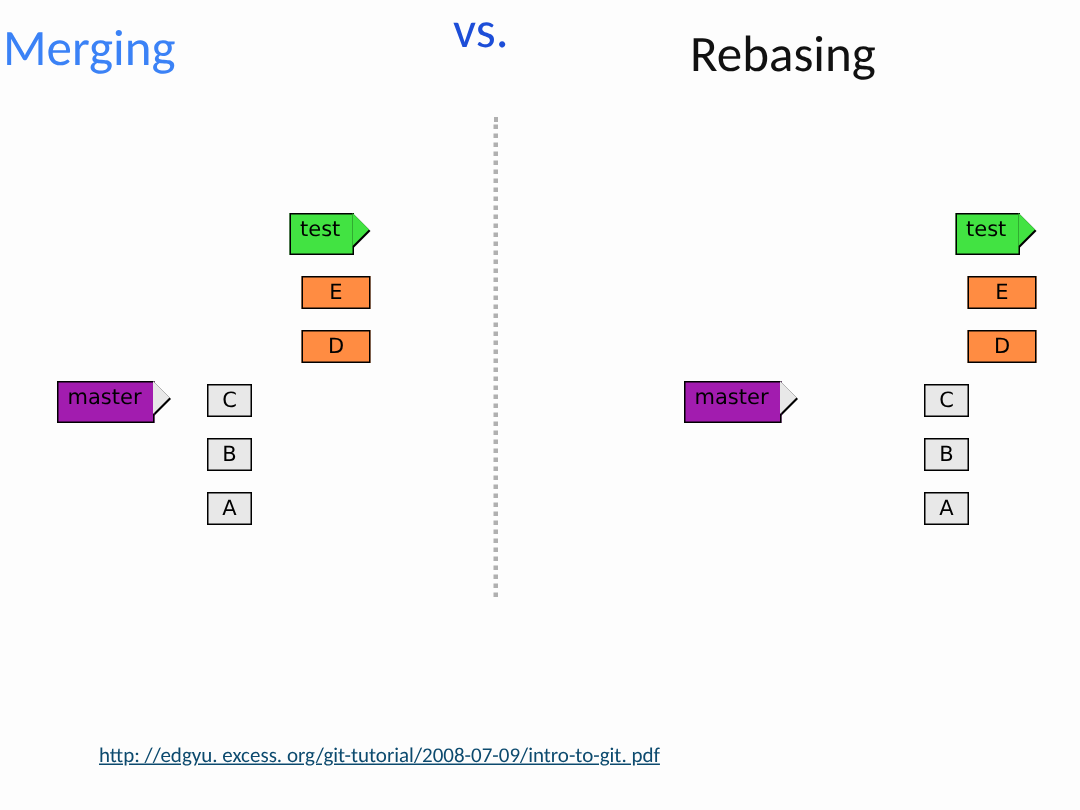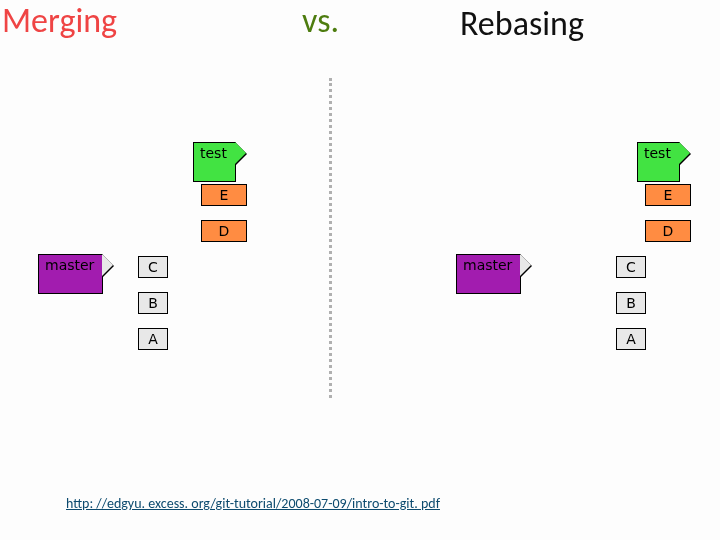--- a/index.html
+++ b/index.html
@@ -6,38 +6,38 @@
   body {
     width: 720px;
     height: 540px;
     background: #fdfdfd;
     font-family: Calibri, "Segoe UI", Arial, sans-serif;
     position: relative;
     overflow: hidden;
   }
   .h-left {
     font-size: 34px;
-    color: #ef4444;
+    color: #3b82f6;
     position: absolute;
     left: 2px;
-    top: 0;
+    top: 12px;
   }
   .h-center {
     font-size: 34px;
-    color: #4d7c0f;
+    color: #1d4ed8;
     position: absolute;
     left: 302px;
     top: 0;
   }
   .h-right {
     font-size: 34px;
     color: #111;
     position: absolute;
     left: 460px;
-    top: 3px;
+    top: 16px;
   }
   .divider {
     position: absolute;
     left: 329px;
     top: 78px;
     width: 0;
     height: 320px;
     border-left: 3px dotted #b0b0b0;
   }
   .footer {
@@ -54,21 +54,21 @@
     position: absolute;
     font-family: "DejaVu Sans", Arial, sans-serif;
   }
   .diagram.left { left: 0; top: 130px; width: 320px; }
   .diagram.right { left: 430px; top: 130px; width: 290px; }
 
   .branch-label {
     position: absolute;
     background: #42e342;
     border: 1px solid #000;
-    height: 40px;
+    height: 28px;
     line-height: 20px;
     padding: 0 8px 0 6px;
     font-size: 14px;
     color: #000;
   }
   .branch-label::after {
     content: "";
     position: absolute;
     right: -11px;
     top: -1px;

